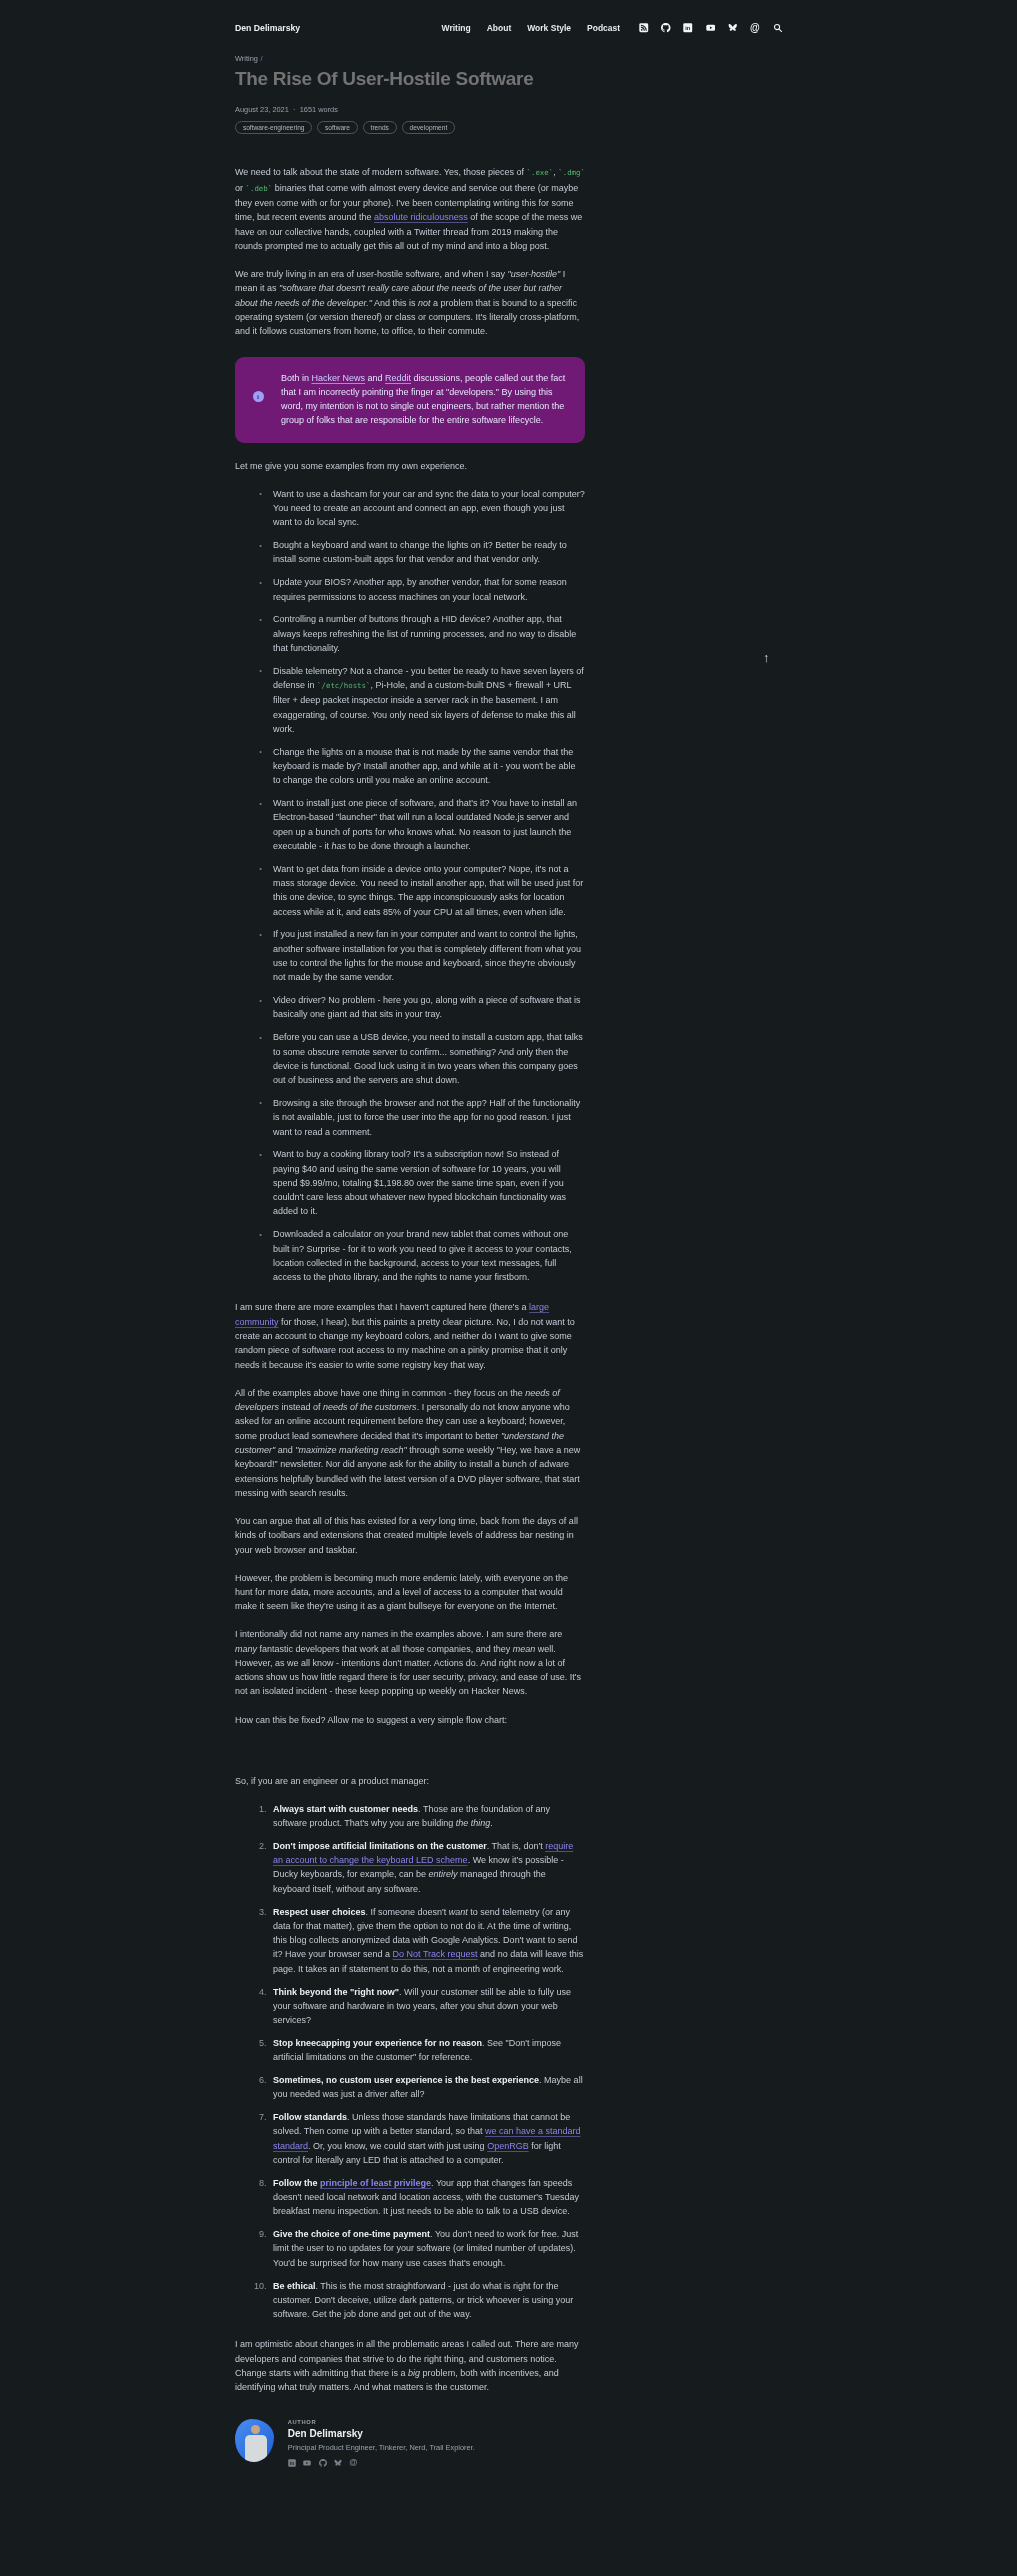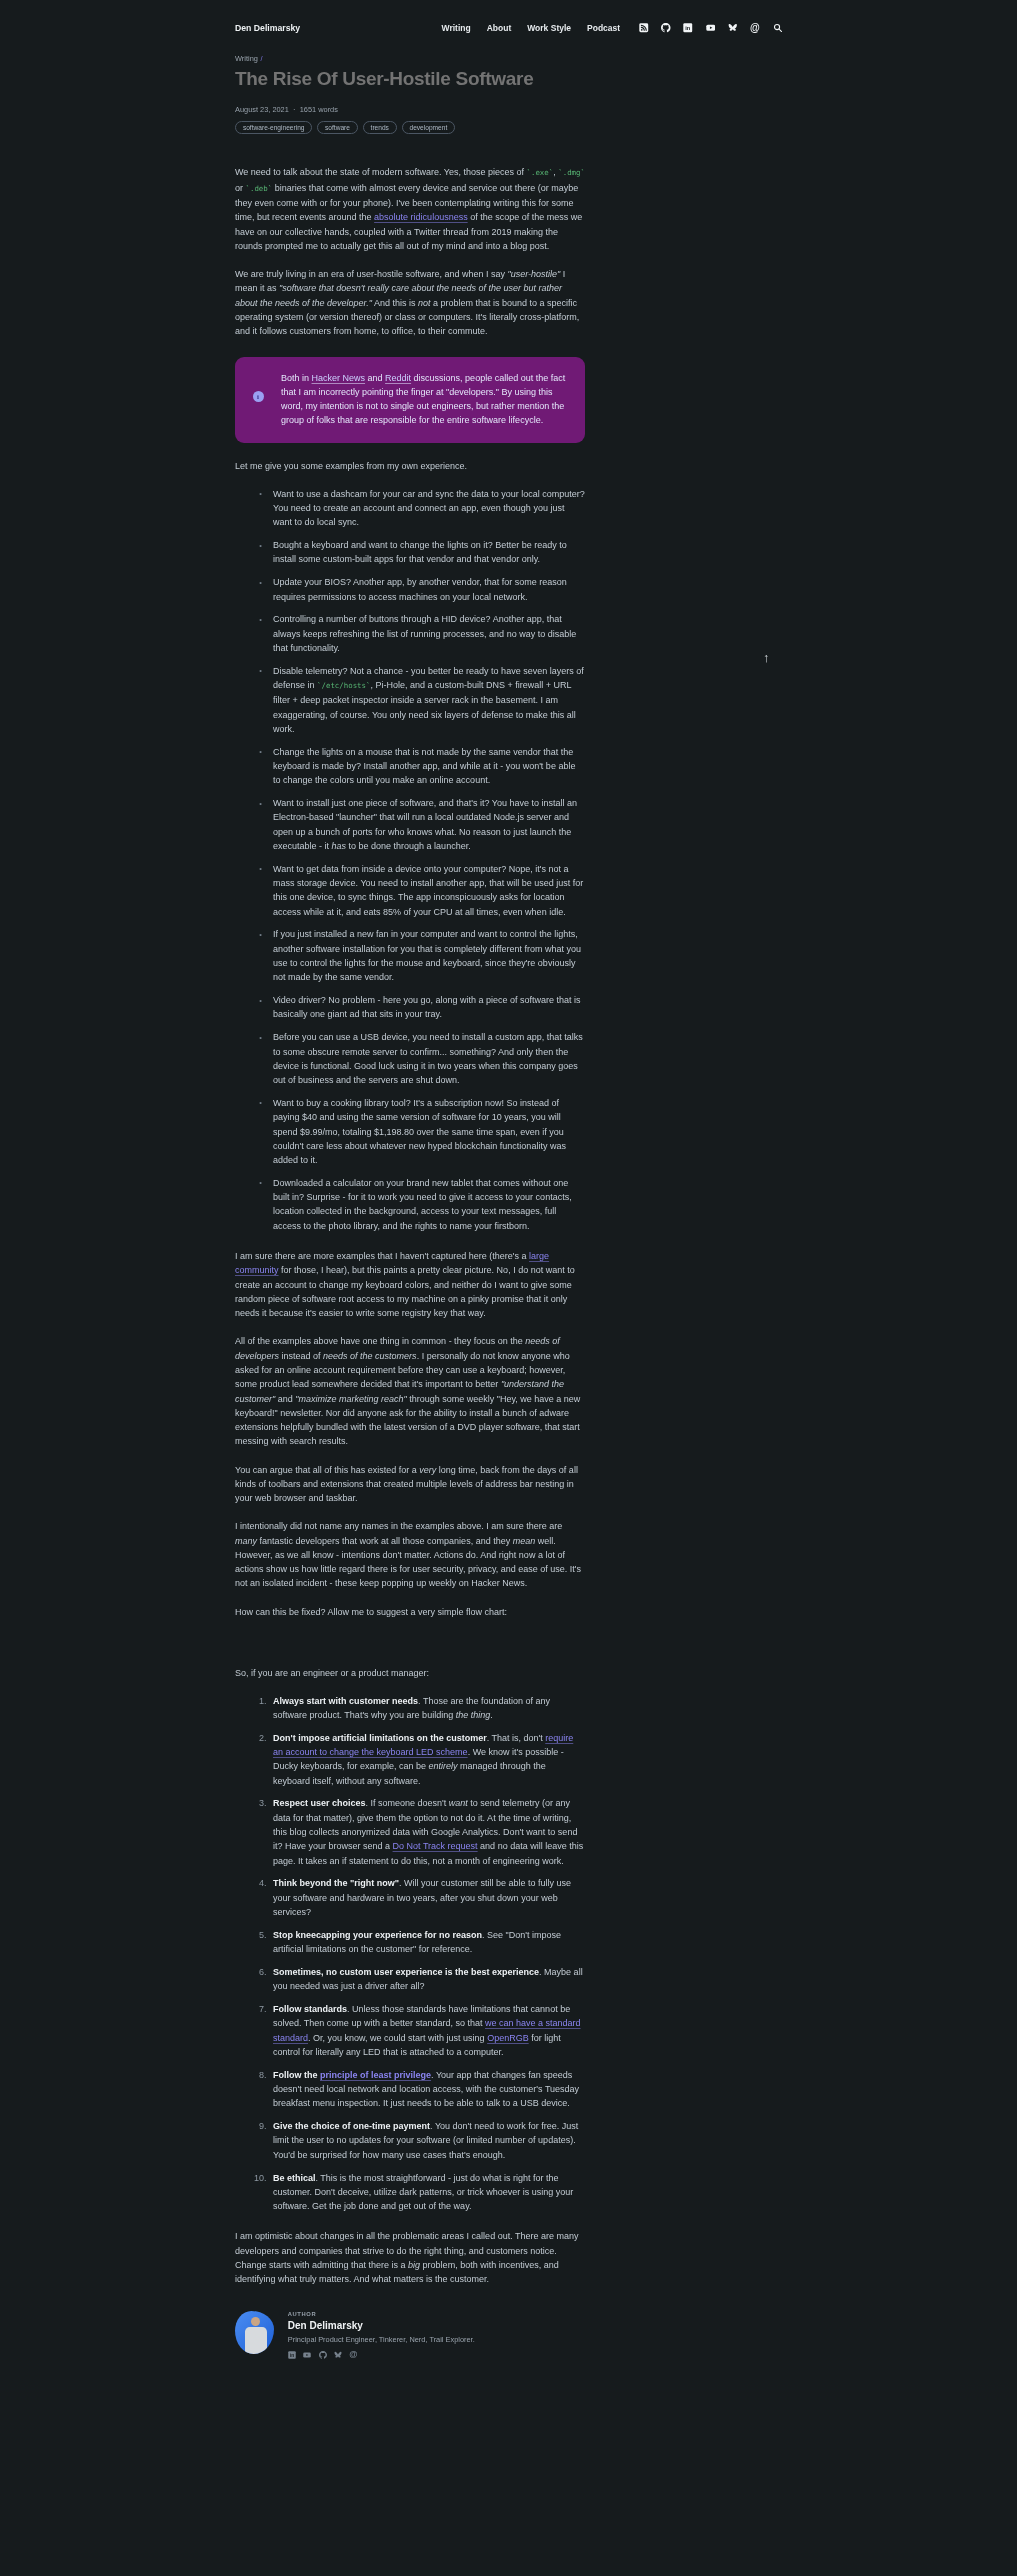--- a/index.html
+++ b/index.html
@@ -157,26 +157,28 @@
           <li>Bought a keyboard and want to change the lights on it? Better be ready to install some custom-built apps for that vendor and that vendor only.</li>
           <li>Update your BIOS? Another app, by another vendor, that for some reason requires permissions to access machines on your local network.</li>
           <li>Controlling a number of buttons through a HID device? Another app, that always keeps refreshing the list of running processes, and no way to disable that functionality.</li>
           <li>Disable telemetry? Not a chance - you better be ready to have seven layers of defense in <code>`/etc/hosts`</code>, Pi-Hole, and a custom-built DNS + firewall + URL filter + deep packet inspector inside a server rack in the basement. I am exaggerating, of course. You only need six layers of defense to make this all work.</li>
           <li>Change the lights on a mouse that is not made by the same vendor that the keyboard is made by? Install another app, and while at it - you won't be able to change the colors until you make an online account.</li>
           <li>Want to install just one piece of software, and that's it? You have to install an Electron-based "launcher" that will run a local outdated Node.js server and open up a bunch of ports for who knows what. No reason to just launch the executable - it <em>has</em> to be done through a launcher.</li>
           <li>Want to get data from inside a device onto your computer? Nope, it's not a mass storage device. You need to install another app, that will be used just for this one device, to sync things. The app inconspicuously asks for location access while at it, and eats 85% of your CPU at all times, even when idle.</li>
           <li>If you just installed a new fan in your computer and want to control the lights, another software installation for you that is completely different from what you use to control the lights for the mouse and keyboard, since they're obviously not made by the same vendor.</li>
           <li>Video driver? No problem - here you go, along with a piece of software that is basically one giant ad that sits in your tray.</li>
           <li>Before you can use a USB device, you need to install a custom app, that talks to some obscure remote server to confirm... something? And only then the device is functional. Good luck using it in two years when this company goes out of business and the servers are shut down.</li>
+          <li>Browsing a site through the browser and not the app? Half of the functionality is not available, just to force the user into the app for no good reason. I just want to read a comment.</li>
           <li>Want to buy a cooking library tool? It's a subscription now! So instead of paying $40 and using the same version of software for 10 years, you will spend $9.99/mo, totaling $1,198.80 over the same time span, even if you couldn't care less about whatever new hyped blockchain functionality was added to it.</li>
           <li>Downloaded a calculator on your brand new tablet that comes without one built in? Surprise - for it to work you need to give it access to your contacts, location collected in the background, access to your text messages, full access to the photo library, and the rights to name your firstborn.</li>
         </ul>
         <p>I am sure there are more examples that I haven't captured here (there's a <a>large community</a> for those, I hear), but this paints a pretty clear picture. No, I do not want to create an account to change my keyboard colors, and neither do I want to give some random piece of software root access to my machine on a pinky promise that it only needs it because it's easier to write some registry key that way.</p>
         <p>All of the examples above have one thing in common - they focus on the <em>needs of developers</em> instead of <em>needs of the customers</em>. I personally do not know anyone who asked for an online account requirement before they can use a keyboard; however, some product lead somewhere decided that it's important to better <em>"understand the customer"</em> and <em>"maximize marketing reach"</em> through some weekly "Hey, we have a new keyboard!" newsletter. Nor did anyone ask for the ability to install a bunch of adware extensions helpfully bundled with the latest version of a DVD player software, that start messing with search results.</p>
         <p>You can argue that all of this has existed for a <em>very</em> long time, back from the days of all kinds of toolbars and extensions that created multiple levels of address bar nesting in your web browser and taskbar.</p>
+        <p>However, the problem is becoming much more endemic lately, with everyone on the hunt for more data, more accounts, and a level of access to a computer that would make it seem like they're using it as a giant bullseye for everyone on the Internet.</p>
         <p>I intentionally did not name any names in the examples above. I am sure there are <em>many</em> fantastic developers that work at all those companies, and they <em>mean</em> well. However, as we all know - intentions don't matter. Actions do. And right now a lot of actions show us how little regard there is for user security, privacy, and ease of use. It's not an isolated incident - these keep popping up weekly on Hacker News.</p>
         <p>How can this be fixed? Allow me to suggest a very simple flow chart:</p>
         <div class="spacer"></div>
         <p>So, if you are an engineer or a product manager:</p>
         <ol class="nlist">
           <li><strong>Always start with customer needs</strong>. Those are the foundation of any software product. That's why you are building <em>the thing</em>.</li>
           <li><strong>Don't impose artificial limitations on the customer</strong>. That is, don't <a>require an account to change the keyboard LED scheme</a>. We know it's possible - Ducky keyboards, for example, can be <em>entirely</em> managed through the keyboard itself, without any software.</li>
           <li><strong>Respect user choices</strong>. If someone doesn't <em>want</em> to send telemetry (or any data for that matter), give them the option to not do it. At the time of writing, this blog collects anonymized data with Google Analytics. Don't want to send it? Have your browser send a <a>Do Not Track request</a> and no data will leave this page. It takes an if statement to do this, not a month of engineering work.</li>
           <li><strong>Think beyond the "right now"</strong>. Will your customer still be able to fully use your software and hardware in two years, after you shut down your web services?</li>
           <li><strong>Stop kneecapping your experience for no reason</strong>. See "Don't impose artificial limitations on the customer" for reference.</li>

